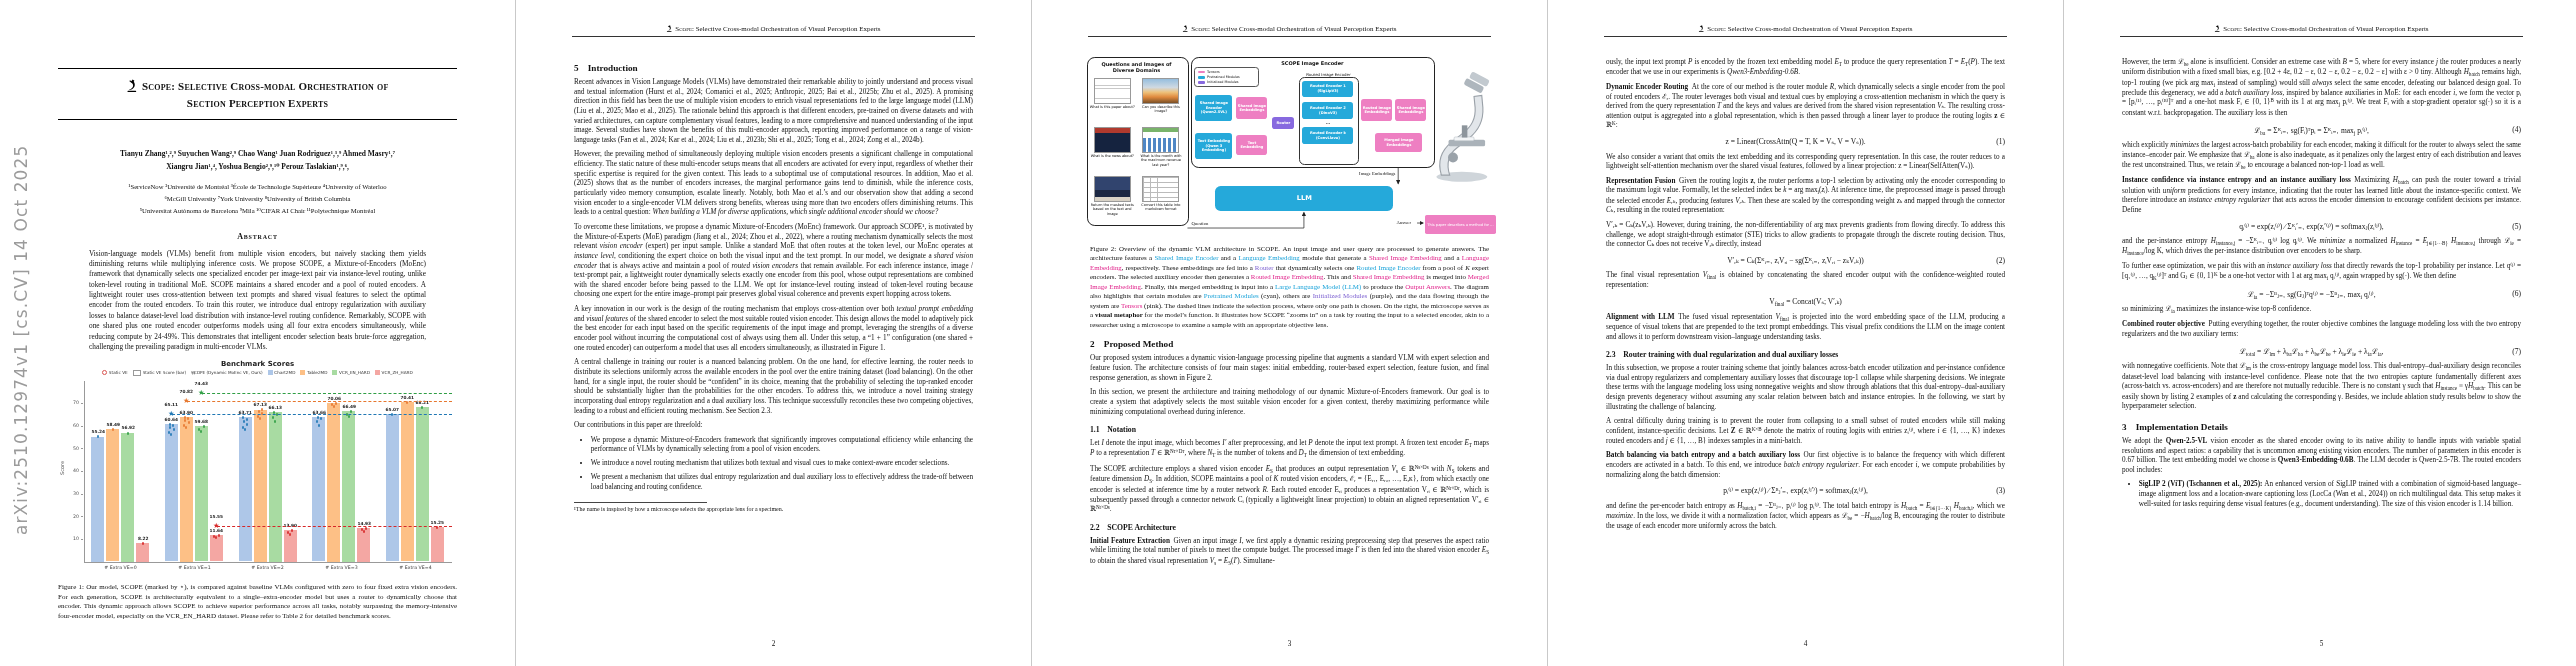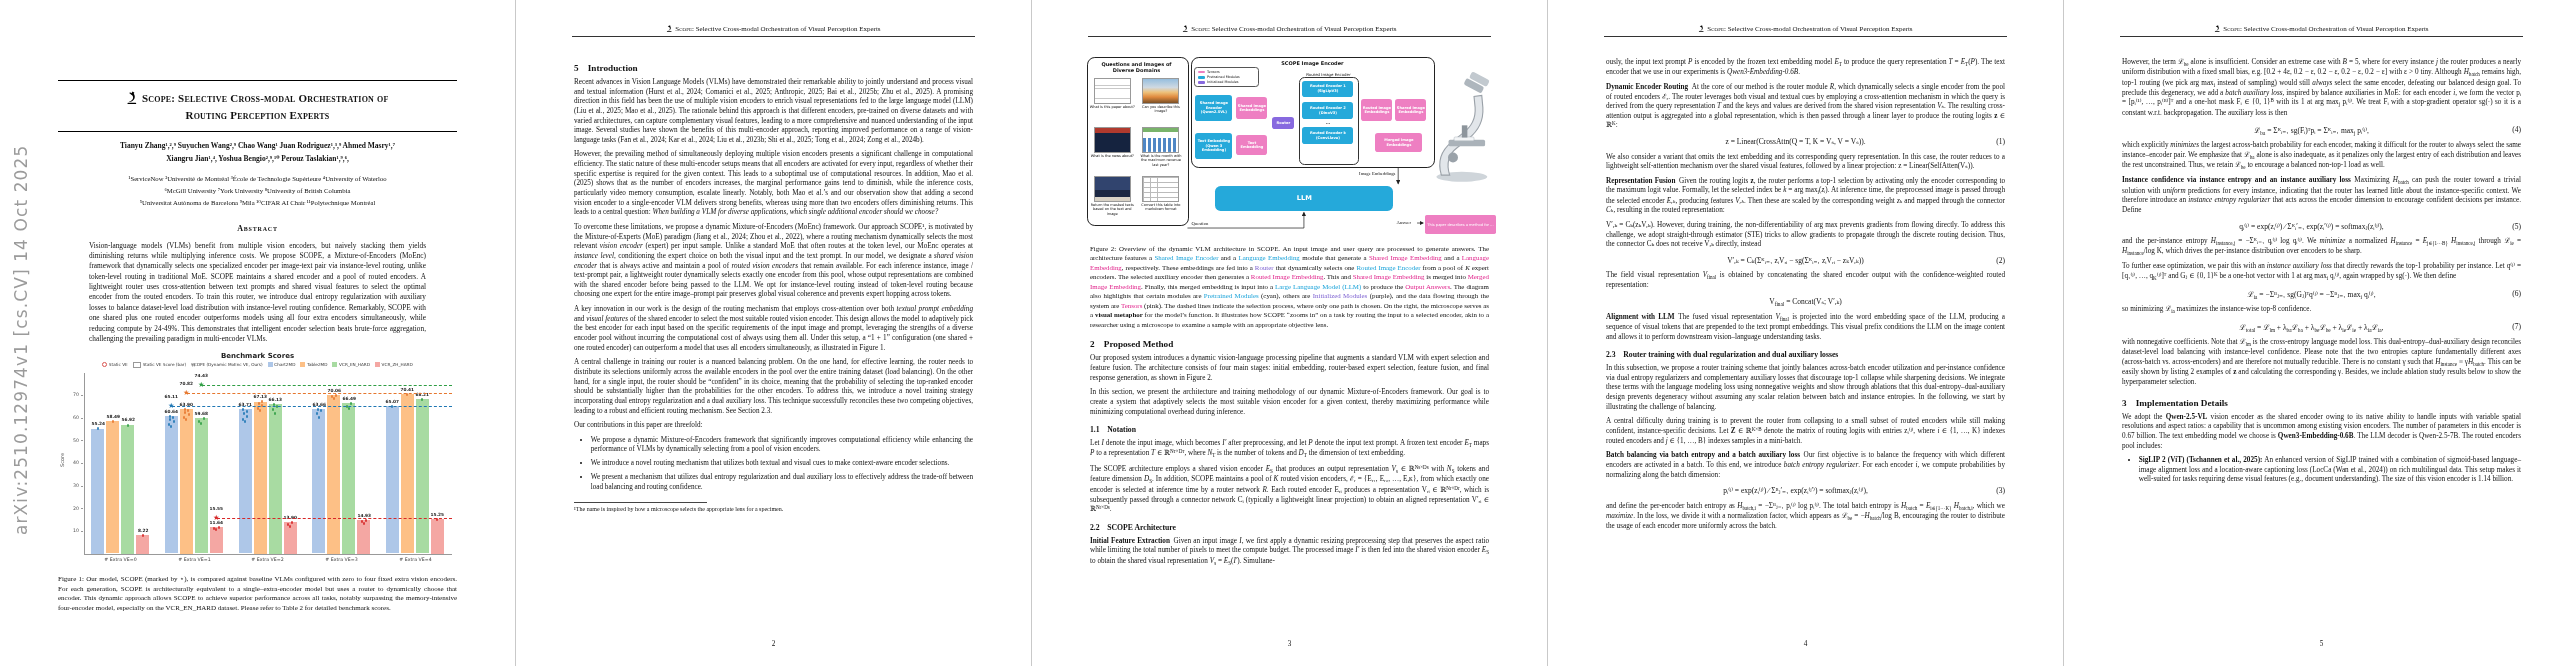--- a/index.html
+++ b/index.html
@@ -1,26 +1,26 @@
 <!DOCTYPE html>
 <html style="font-size:9px"><head>
 <meta charset="utf-8">
 <style>
   html,body{margin:0;padding:0;background:#e9e9e9}
   body{display:flex;width:2576px;height:667px;font-family:"Liberation Serif","DejaVu Serif",serif;color:#111}
   .page{position:relative;width:515px;height:667px;background:#fff;flex:0 0 auto;overflow:hidden}
   .page + .page{border-left:0.6px solid #c9c9c9}
   
   .watermark{position:absolute;left:7.8px;top:16.7px;height:645px;width:25.6px;display:flex;align-items:center;justify-content:center;writing-mode:vertical-rl;transform:rotate(180deg);font-family:"DejaVu Sans",sans-serif;font-size:17px;color:#9b9b9b;letter-spacing:1.1px}
-  .p1c{position:absolute;left:58px;right:58px;top:16px}
+  .p1c{position:absolute;left:58px;right:58px;top:4px}
   .trule{border-top:1.7px solid #000;margin-top:64px}
   .trule2{border-top:1.2px solid #000;margin-top:6.7px}
   .ptitle{margin-top:9px;text-align:center;font-variant:small-caps;font-weight:600;font-size:11px;line-height:1.55;letter-spacing:0.2px}
   .ptitle svg{vertical-align:-2.2px;margin-right:3.3px}
-  .authors{margin-top:9px;text-align:center;font-weight:700;font-size:7.5px}
+  .authors{margin-top:29px;text-align:center;font-weight:700;font-size:7.5px}
   .authors.l2{margin-top:3.9px}
   .affils{text-align:center;font-size:6.7px;line-height:1.8}
   .affils.first{margin-top:10px}
   .absheading{margin-top:15.6px;text-align:center;font-variant:small-caps;font-weight:700;font-size:8px;letter-spacing:0.8px}
   .abstract{margin:7.2px 31px 0;text-align:justify;font-size:7.3px;line-height:1.42}
   
   .pagehead{position:absolute;top:24.5px;left:56px;right:56px;text-align:center;font-size:7px;border-bottom:0.9px solid #333;padding-bottom:3.9px;white-space:nowrap}
   .pagehead svg{vertical-align:-1.1px;margin-right:2.2px}
   .sc{font-variant:small-caps}
   .content{position:absolute;left:58px;right:58px;top:53px}
@@ -96,21 +96,21 @@
   <div class="watermark">
       <span>arXiv:2510.12974v1  [cs.CV]  14 Oct 2025</span>
     </div>
   <div class="p1c">
     <div class="trule"></div>
     <div class="ptitle">
       <svg width="12.2" height="13.3" viewBox="0 0 24 26" fill="#000">
           <rect x="3" y="23" width="17" height="2.4" rx="1"></rect>
           <path d="M6.5 21.5c6.2-.6 10.8-4.6 10.8-10.2 0-2.2-.8-4.2-2.1-5.8l1.4-2L13 .8 9.2 6.2l2.9 2.1c1.2 1.2 1.9 2.8 1.9 4.6 0 4-3.2 7.2-7.5 7.6z"></path>
           <rect x="6.8" y="3.6" width="5" height="2.2" transform="rotate(35 9.3 4.7)"></rect>
-        </svg><span>Scope: Selective Cross-modal Orchestration of</span><br><span>Routing Perception Experts</span>
+        </svg><span>Scope: Selective Cross-modal Orchestration of</span><br><span>Section Perception Experts</span>
     </div>
     <div class="trule2"></div>
     <div class="authors">Tianyu Zhang¹,²,⁹    Suyuchen Wang²,⁹    Chao Wang¹    Juan Rodriguez¹,³,⁹    Ahmed Masry¹,⁷</div>
     <div class="authors l2">Xiangru Jian¹,⁴,    Yoshua Bengio²,⁹,¹⁰    Perouz Taslakian¹,⁹,⁶,</div>
     <div class="affils first">¹ServiceNow    ²Université de Montréal    ³École de Technologie Supérieure    ⁴University of Waterloo</div>
     <div class="affils">⁶McGill University    ⁷York University    ⁸University of British Columbia</div>
     <div class="affils">⁵Universitat Autònoma de Barcelona    ⁹Mila    ¹⁰CIFAR AI Chair    ¹¹Polytechnique Montréal</div>
     <div class="absheading">Abstract</div>
     <p class="abstract">Vision-language models (VLMs) benefit from multiple vision encoders, but naively stacking them yields diminishing returns while multiplying inference costs. We propose SCOPE, a Mixture-of-Encoders (MoEnc) framework that dynamically selects one specialized encoder per image-text pair via instance-level routing, unlike token-level routing in traditional MoE. SCOPE maintains a shared encoder and a pool of routed encoders. A lightweight router uses cross-attention between text prompts and shared visual features to select the optimal encoder from the routed encoders. To train this router, we introduce dual entropy regularization with auxiliary losses to balance dataset-level load distribution with instance-level routing confidence. Remarkably, SCOPE with one shared plus one routed encoder outperforms models using all four extra encoders simultaneously, while reducing compute by 24-49%. This demonstrates that intelligent encoder selection beats brute-force aggregation, challenging the prevailing paradigm in multi-encoder VLMs.</p>
     <div id="chart-root">
@@ -438,21 +438,21 @@
         <span class="eqbody">z = Linear(CrossAttn(Q = T, K = Vₛ, V = Vₛ)).</span>
         <span class="eqnum">(1)</span>
       </div>
       <div class="para">We also consider a variant that omits the text embedding and its corresponding query representation. In this case, the router reduces to a lightweight self-attention mechanism over the shared visual features, followed by a linear projection: z = Linear(SelfAtten(Vₛ)).</div>
       <div class="para"><span class="b">Representation Fusion</span> <span>Given the routing logits </span><span class="b">z</span><span>, the router performs a top-1 selection by activating only the encoder corresponding to the maximum logit value. Formally, let the selected index be </span><span class="i">k</span><span> = arg max</span><span class="sub">i</span><span>(</span><span class="i">zᵢ</span><span>). At inference time, the preprocessed image is passed through the selected encoder </span><span class="i">Eᵣₖ</span><span>, producing features </span><span class="i">Vᵣₖ</span><span>. Then these are scaled by the corresponding weight </span><span class="i">zₖ</span><span> and mapped through the connector </span><span class="i">Cₖ</span><span>, resulting in the routed representation:</span></div>
       <div class="para">V′ᵣₖ = Cₖ(zₖVᵣₖ). However, during training, the non-differentiability of arg max prevents gradients from flowing directly. To address this challenge, we adopt straight-through estimator (STE) tricks to allow gradients to propagate through the discrete routing decision. Thus, the connector Cₖ does not receive Vᵣₖ directly, instead</div>
       <div class="eq">
         <span class="eqbody">V′ᵣₖ = Cₖ(Σᴷᵢ₌₁ zᵢVᵣᵢ − sg(Σᴷᵢ₌₁ zᵢVᵣᵢ − zₖVᵣₖ))</span>
         <span class="eqnum">(2)</span>
       </div>
-      <div class="para"><span>The field visual representation </span><span class="i">V</span><span class="sub">final</span><span> is obtained by concatenating the shared encoder output with the confidence-weighted routed representation:</span></div>
+      <div class="para"><span>The final visual representation </span><span class="i">V</span><span class="sub">final</span><span> is obtained by concatenating the shared encoder output with the confidence-weighted routed representation:</span></div>
       <div class="eq">
         <span class="eqbody"><span>V</span><span class="sub">final</span><span> = Concat(Vₛ; V′ᵣₖ)</span></span>
       </div>
       <div class="para"><span class="b">Alignment with LLM</span> <span>The fused visual representation </span><span class="i">V</span><span class="sub">final</span><span> is projected into the word embedding space of the LLM, producing a sequence of visual tokens that are prepended to the text prompt embeddings. This visual prefix conditions the LLM on the image content and allows it to perform downstream vision–language understanding tasks.</span></div>
       <div class="h2">2.3 Router training with dual regularization and dual auxiliary losses</div>
       <div class="para">In this subsection, we propose a router training scheme that jointly balances across-batch encoder utilization and per-instance confidence via dual entropy regularizers and complementary auxiliary losses that discourage top-1 collapse while sharpening decisions. We integrate these terms with the language modeling loss using nonnegative weights and show through ablations that this dual-entropy–dual-auxiliary design prevents degeneracy without assuming any scalar relation between batch and instance entropies. In the following, we start by illustrating the challenge of balancing.</div>
       <div class="para"><span>A central difficulty during training is to prevent the router from collapsing to a small subset of routed encoders while still making confident, instance-specific decisions. Let </span><span class="b">Z</span><span> ∈ ℝ</span><span class="sup">K×B</span><span> denote the matrix of routing logits with entries zᵢ⁽ʲ⁾, where </span><span class="i">i</span><span> ∈ {1, …, K} indexes routed encoders and </span><span class="i">j</span><span> ∈ {1, …, B} indexes samples in a mini-batch.</span></div>
       <div class="para"><span class="b">Batch balancing via batch entropy and a batch auxiliary loss</span> <span>Our first objective is to balance the frequency with which different encoders are activated in a batch. To this end, we introduce </span><span class="i">batch entropy regularizer</span><span>. For each encoder </span><span class="i">i</span><span>, we compute probabilities by normalizing along the batch dimension:</span></div>
       <div class="eq">
         <span class="eqbody">pᵢ⁽ʲ⁾ = exp(zᵢ⁽ʲ⁾) ∕ Σᴮⱼ′₌₁ exp(zᵢ⁽ʲ′⁾) = softmaxⱼ(zᵢ⁽ʲ⁾),</span>
@@ -481,20 +481,21 @@
         <span class="eqbody">qᵢ⁽ʲ⁾ = exp(zᵢ⁽ʲ⁾) ∕ Σᴷᵢ′₌₁ exp(zᵢ′⁽ʲ⁾) = softmaxⱼ(zᵢ⁽ʲ⁾),</span>
         <span class="eqnum">(5)</span>
       </div>
       <div class="para"><span>and the per-instance entropy </span><span class="i">H</span><span class="sub">instance,j</span><span> = −Σᴷᵢ₌₁ qᵢ⁽ʲ⁾ log qᵢ⁽ʲ⁾. We </span><span class="i">minimize</span><span> a normalized </span><span class="i">H</span><span class="sub">instance</span><span> = </span><span class="i">E</span><span class="sub">j∈{1⋯B}</span><span> </span><span class="i">H</span><span class="sub">instance,j</span><span> through ℒ</span><span class="sub">ie</span><span> = </span><span class="i">H</span><span class="sub">instance</span><span>/log K, which drives the per-instance distribution over encoders to be sharp.</span></div>
       <div class="para"><span>To further ease optimization, we pair this with an </span><span class="i">instance auxiliary loss</span><span> that directly rewards the top-1 probability per instance. Let q⁽ʲ⁾ = [q₁⁽ʲ⁾, …, q</span><span class="sub">K</span><span>⁽ʲ⁾]ᵀ and Gⱼ ∈ {0, 1}</span><span class="sup">K</span><span> be a one-hot vector with 1 at arg max</span><span class="sub">i</span><span> qᵢ⁽ʲ⁾, again wrapped by sg(·). We then define</span></div>
       <div class="eq">
         <span class="eqbody"><span>ℒ</span><span class="sub">ia</span><span> = −Σᴮⱼ₌₁ sg(Gⱼ)ᵀq⁽ʲ⁾ = −Σᴮⱼ₌₁ max</span><span class="sub">i</span><span> qᵢ⁽ʲ⁾,</span></span>
         <span class="eqnum">(6)</span>
       </div>
       <div class="para"><span>so minimizing ℒ</span><span class="sub">ia</span><span> maximizes the instance-wise top-8 confidence.</span></div>
+      <div class="para"><span class="b">Combined router objective</span> Putting everything together, the router objective combines the language modeling loss with the two entropy regularizers and the two auxiliary terms:</div>
       <div class="eq">
         <span class="eqbody"><span>ℒ</span><span class="sub">total</span><span> = ℒ</span><span class="sub">lm</span><span> + λ</span><span class="sub">ba</span><span>ℒ</span><span class="sub">ba</span><span> + λ</span><span class="sub">be</span><span>ℒ</span><span class="sub">be</span><span> + λ</span><span class="sub">ie</span><span>ℒ</span><span class="sub">ie</span><span> + λ</span><span class="sub">ia</span><span>ℒ</span><span class="sub">ia</span><span>,</span></span>
         <span class="eqnum">(7)</span>
       </div>
       <div class="para"><span>with nonnegative coefficients. Note that ℒ</span><span class="sub">lm</span><span> is the cross-entropy language model loss. This dual-entropy–dual-auxiliary design reconciles dataset-level load balancing with instance-level confidence. Please note that the two entropies capture fundamentally different axes (across-batch vs. across-encoders) and are therefore not mutually reducible. There is no constant γ such that </span><span class="i">H</span><span class="sub">instance</span><span> ≡ γ</span><span class="i">H</span><span class="sub">batch</span><span>. This can be easily shown by listing 2 examples of </span><span class="b">z</span><span> and calculating the corresponding γ. Besides, we include ablation study results below to show the hyperparameter selection.</span></div>
       <div class="h1">3 Implementation Details</div>
       <div class="para"><span>We adopt the </span><span class="b">Qwen-2.5-VL</span><span> vision encoder as the shared encoder owing to its native ability to handle inputs with variable spatial resolutions and aspect ratios: a capability that is uncommon among existing vision encoders. The number of parameters in this encoder is 0.67 billion. The text embedding model we choose is </span><span class="b">Qwen3-Embedding-0.6B</span><span>. The LLM decoder is Qwen-2.5-7B. The routed encoders pool includes:</span></div>
       <ul class="plist">
         <li><span class="b">SigLIP 2 (ViT) (Tschannen et al., 2025):</span> An enhanced version of SigLIP trained with a combination of sigmoid-based language–image alignment loss and a location-aware captioning loss (LocCa (Wan et al., 2024)) on rich multilingual data. This setup makes it well-suited for tasks requiring dense visual features (e.g., document understanding). The size of this vision encoder is 1.14 billion.</li>
       </ul>

